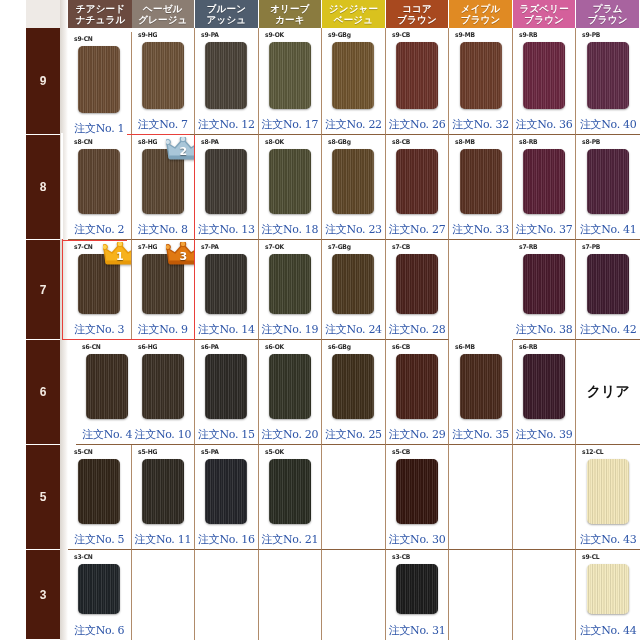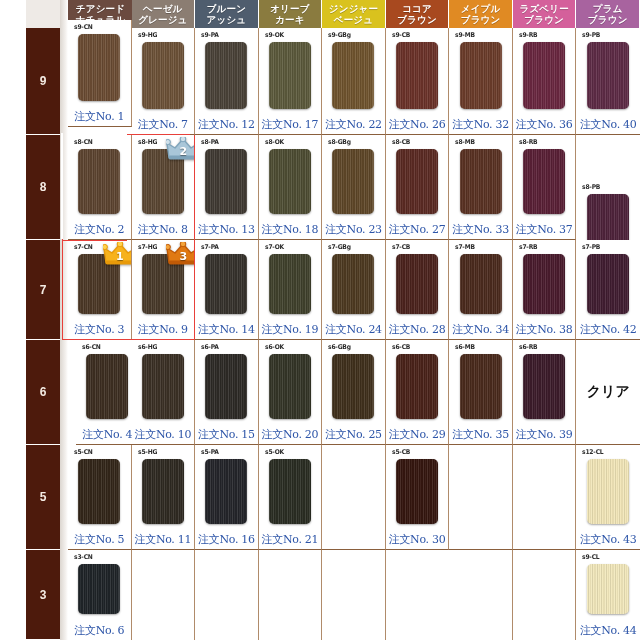--- a/index.html
+++ b/index.html
@@ -148,21 +148,21 @@
       </div>
       <div class="hdr" style="left: 576.444px; width: 63.5556px; background: rgb(168, 99, 159);">
         <div>
           <span>プラム</span>
           <span>ブラウン</span>
         </div>
       </div>
     </div>
 
   <div class="grid" id="grid">
-      <div class="cell" style="left: 0px; top: 20px; width: 63.5556px; height: 107px;">
+      <div class="cell" style="left: 0px; top: 32px; width: 63.5556px; height: 107px;">
         <div class="code">s9-CN</div>
         <div class="swatch" style="background: rgb(107, 76, 51); height: 67px;"></div>
         <div class="ord">注文No. 1</div>
       </div>
       <div class="cell" style="left: 63.5556px; top: 28px; width: 63.5556px; height: 107px;">
         <div class="code">s9-HG</div>
         <div class="swatch" style="background: rgb(109, 82, 56); height: 67px;"></div>
         <div class="ord">注文No. 7</div>
       </div>
       <div class="cell" style="left: 127.111px; top: 28px; width: 63.5556px; height: 107px;">
@@ -244,21 +244,21 @@
       <div class="cell" style="left: 381.333px; top: 135px; width: 63.5556px; height: 105px;">
         <div class="code">s8-MB</div>
         <div class="swatch" style="background: rgb(90, 50, 35); height: 65px;"></div>
         <div class="ord">注文No. 33</div>
       </div>
       <div class="cell" style="left: 444.889px; top: 135px; width: 63.5556px; height: 105px;">
         <div class="code">s8-RB</div>
         <div class="swatch" style="background: rgb(90, 32, 54); height: 65px;"></div>
         <div class="ord">注文No. 37</div>
       </div>
-      <div class="cell" style="left: 508.444px; top: 135px; width: 63.5556px; height: 105px; border-right: none; margin-top: 45px;">
+      <div class="cell" style="left: 508.444px; top: 135px; width: 63.5556px; height: 105px; border-right: none;">
         <div class="code">s8-PB</div>
         <div class="swatch" style="background: rgb(79, 35, 59); height: 65px;"></div>
         <div class="ord">注文No. 41</div>
       </div>
       <div class="cell" style="left: 0px; top: 240px; width: 63.5556px; height: 100px;">
         <div class="code">s7-CN</div>
         <div class="swatch" style="background: rgb(76, 56, 38); height: 60px;"></div>
         <div class="ord">注文No. 3</div>
         <div class="crown" style="left: 34.7778px; top: 2px;">
           <svg viewBox="0 0 34 24">
@@ -301,25 +301,20 @@
       <div class="cell" style="left: 254.222px; top: 240px; width: 63.5556px; height: 100px;">
         <div class="code">s7-GBg</div>
         <div class="swatch" style="background: rgb(78, 58, 33); height: 60px;"></div>
         <div class="ord">注文No. 24</div>
       </div>
       <div class="cell" style="left: 317.778px; top: 240px; width: 63.5556px; height: 100px;">
         <div class="code">s7-CB</div>
         <div class="swatch" style="background: rgb(76, 35, 29); height: 60px;"></div>
         <div class="ord">注文No. 28</div>
       </div>
-      <div class="cell" style="left: 381.333px; top: 240px; width: 63.5556px; height: 100px;">
-        <div class="code">s7-MB</div>
-        <div class="swatch" style="background: rgb(75, 42, 29); height: 60px;"></div>
-        <div class="ord">注文No. 34</div>
-      </div>
       <div class="cell" style="left: 444.889px; top: 240px; width: 63.5556px; height: 100px;">
         <div class="code">s7-RB</div>
         <div class="swatch" style="background: rgb(74, 27, 45); height: 60px;"></div>
         <div class="ord">注文No. 38</div>
       </div>
       <div class="cell" style="left: 508.444px; top: 240px; width: 63.5556px; height: 100px; border-right: none;">
         <div class="code">s7-PB</div>
         <div class="swatch" style="background: rgb(65, 29, 49); height: 60px;"></div>
         <div class="ord">注文No. 42</div>
       </div>
@@ -401,20 +396,25 @@
       </div>
       <div class="cell noborderb" style="left: 0px; top: 550px; width: 63.5556px; height: 90px;">
         <div class="code">s3-CN</div>
         <div class="swatch" style="background: rgb(31, 36, 40); height: 50px;"></div>
         <div class="ord">注文No. 6</div>
       </div>
       <div class="cell noborderb" style="left: 63.5556px; top: 550px; width: 63.5556px; height: 90px;"></div>
       <div class="cell noborderb" style="left: 127.111px; top: 550px; width: 63.5556px; height: 90px;"></div>
       <div class="cell noborderb" style="left: 190.667px; top: 550px; width: 63.5556px; height: 90px;"></div>
       <div class="cell noborderb" style="left: 254.222px; top: 550px; width: 63.5556px; height: 90px;"></div>
+      <div class="cell noborderb" style="left: 317.778px; top: 550px; width: 63.5556px; height: 90px;">
+        <div class="code">s3-CB</div>
+        <div class="swatch" style="background: rgb(28, 28, 28); height: 50px;"></div>
+        <div class="ord">注文No. 31</div>
+      </div>
       <div class="cell noborderb" style="left: 381.333px; top: 550px; width: 63.5556px; height: 90px;"></div>
       <div class="cell noborderb" style="left: 444.889px; top: 550px; width: 63.5556px; height: 90px;"></div>
       <div class="cell noborderb" style="left: 508.444px; top: 550px; width: 63.5556px; height: 90px; border-right: none;">
         <div class="code">s9-CL</div>
         <div class="swatch" style="background: rgb(242, 232, 188); height: 50px;"></div>
         <div class="ord">注文No. 44</div>
       </div>
     </div>
 
   <div class="redbox" id="redbox" style="left: 62px; top: 135px; width: 133.111px; height: 205px; border-color: rgb(232, 64, 58); border-top-width: 0px;">

